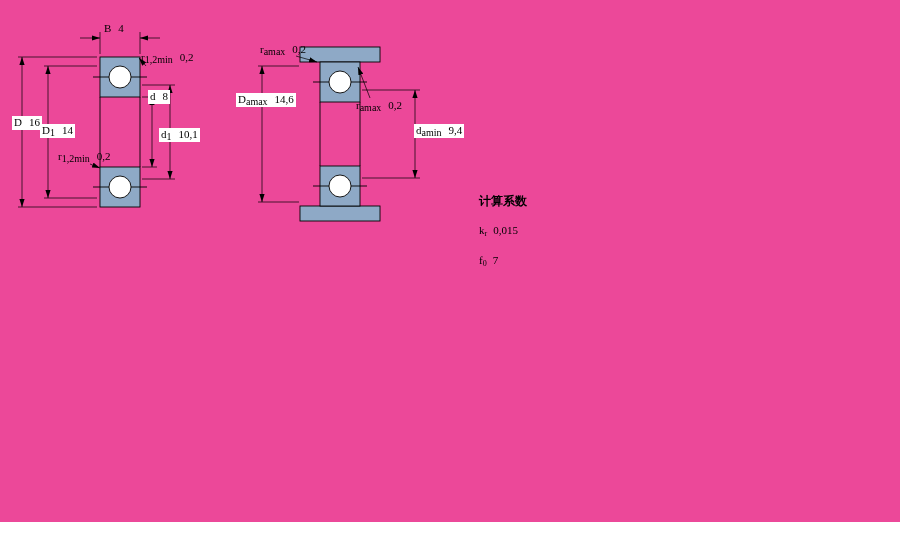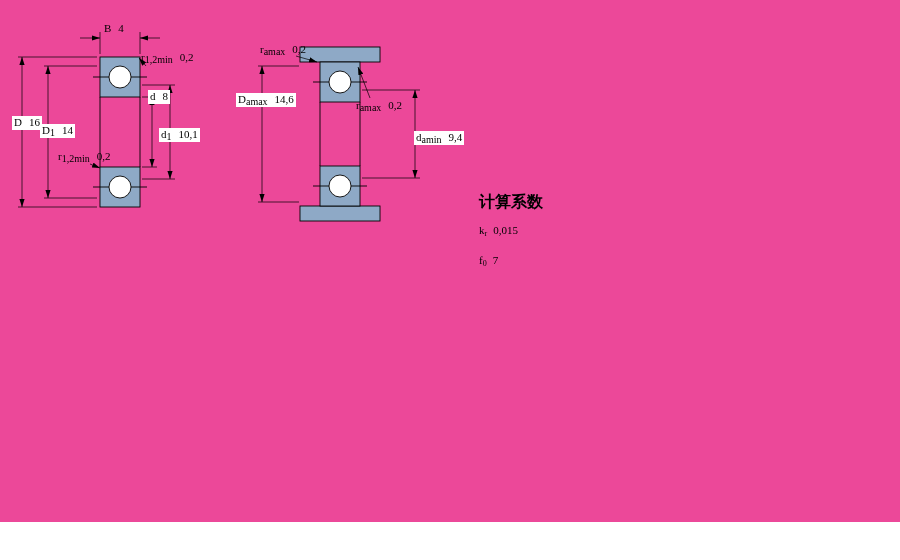--- a/index.html
+++ b/index.html
@@ -19,21 +19,21 @@
     white-space:nowrap;
     color:#000;
   }
   .dim-label.bg{background:#fff;padding:0 2px;}
   .dim-label sub{font-size:10px;line-height:1;vertical-align:-2px;}
   .dim-label .val{margin-left:7px;}
   .factors{
     position:absolute;left:479px;top:195px;
     font-size:11px;line-height:13px;
   }
-  .factors .title{font-weight:bold;font-size:16px;margin-bottom:9px;}
+  .factors .title{font-weight:bold;font-size:12px;margin-bottom:9px;}
   .factors .row{margin-top:16px;white-space:nowrap;}
   .factors sub{font-size:8px;line-height:1;vertical-align:-2px;}
   .factors .val{margin-left:6px;}
 </style>
 </head>
 <body>
 
 <div class="canvas">
 
   <svg width="900" height="560" viewBox="0 0 900 560">
@@ -142,21 +142,21 @@
   </div>
 
   <div class="dim-label bg" style="left:236px;top:93px">
     <span>D</span><sub>amax</sub><span class="val">14,6</span>
   </div>
 
   <div class="dim-label" style="left:356px;top:99px">
     <span>r</span><sub>amax</sub><span class="val">0,2</span>
   </div>
 
-  <div class="dim-label bg" style="left:414px;top:131px">
+  <div class="dim-label bg" style="left:414px;top:124px">
     <span>d</span><sub>amin</sub><span class="val">9,4</span>
   </div>
 
   <div class="factors">
     <div class="title">计算系数</div>
     <div class="row">
       <span>k</span><sub>r</sub><span class="val">0,015</span>
     </div>
     <div class="row">
       <span>f</span><sub>0</sub><span class="val">7</span>

